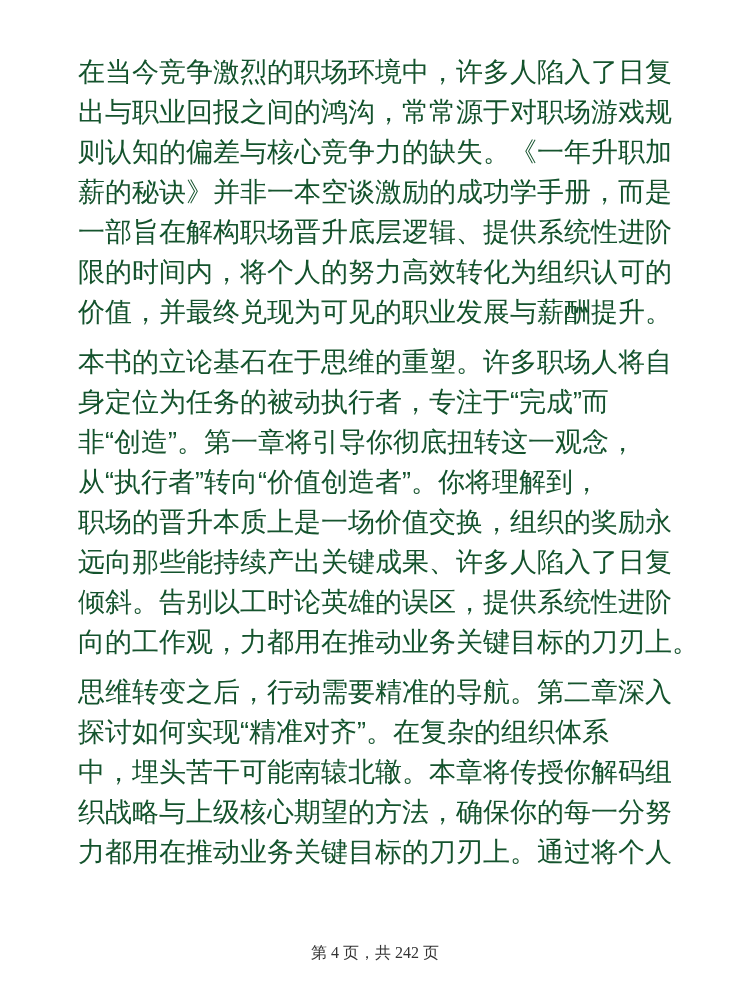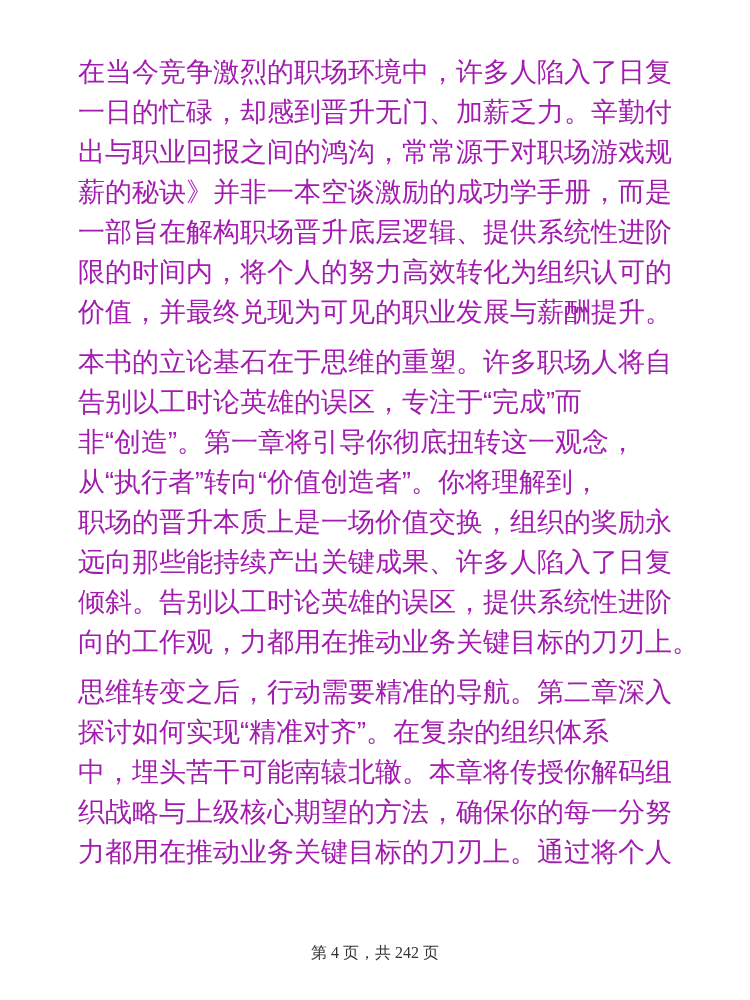--- a/index.html
+++ b/index.html
@@ -13,21 +13,21 @@
     height: 1000px;
     background: #ffffff;
     overflow: hidden;
     font-family: "Liberation Sans", sans-serif;
   }
   .content {
     position: absolute;
     top: 52px;
     left: 78px;
     width: 600px;
-    color: #a21caf;
+    color: #14532d;
     font-size: 27px;
     line-height: 40px;
     text-align: left;
   }
   .para {
     margin: 0 0 10px 0;
   }
   .line {
     white-space: nowrap;
   }
@@ -44,31 +44,31 @@
   }
 </style>
 </head>
 <body>
 
 <div class="page">
   <div class="content">
 
     <div class="para">
       <div class="line">在当今竞争激烈的职场环境中，许多人陷入了日复</div>
-      <div class="line">一日的忙碌，却感到晋升无门、加薪乏力。辛勤付</div>
       <div class="line">出与职业回报之间的鸿沟，常常源于对职场游戏规</div>
+      <div class="line">则认知的偏差与核心竞争力的缺失。《一年升职加</div>
       <div class="line">薪的秘诀》并非一本空谈激励的成功学手册，而是</div>
       <div class="line">一部旨在解构职场晋升底层逻辑、提供系统性进阶</div>
       <div class="line">限的时间内，将个人的努力高效转化为组织认可的</div>
       <div class="line">价值，并最终兑现为可见的职业发展与薪酬提升。</div>
     </div>
 
     <div class="para">
       <div class="line">本书的立论基石在于思维的重塑。许多职场人将自</div>
-      <div class="line">告别以工时论英雄的误区，专注于“完成”而</div>
+      <div class="line">身定位为任务的被动执行者，专注于“完成”而</div>
       <div class="line">非“创造”。第一章将引导你彻底扭转这一观念，</div>
       <div class="line">从“执行者”转向“价值创造者”。你将理解到，</div>
       <div class="line">职场的晋升本质上是一场价值交换，组织的奖励永</div>
       <div class="line">远向那些能持续产出关键成果、许多人陷入了日复</div>
       <div class="line">倾斜。告别以工时论英雄的误区，提供系统性进阶</div>
       <div class="line">向的工作观，力都用在推动业务关键目标的刀刃上。</div>
     </div>
 
     <div class="para">
       <div class="line">思维转变之后，行动需要精准的导航。第二章深入</div>

